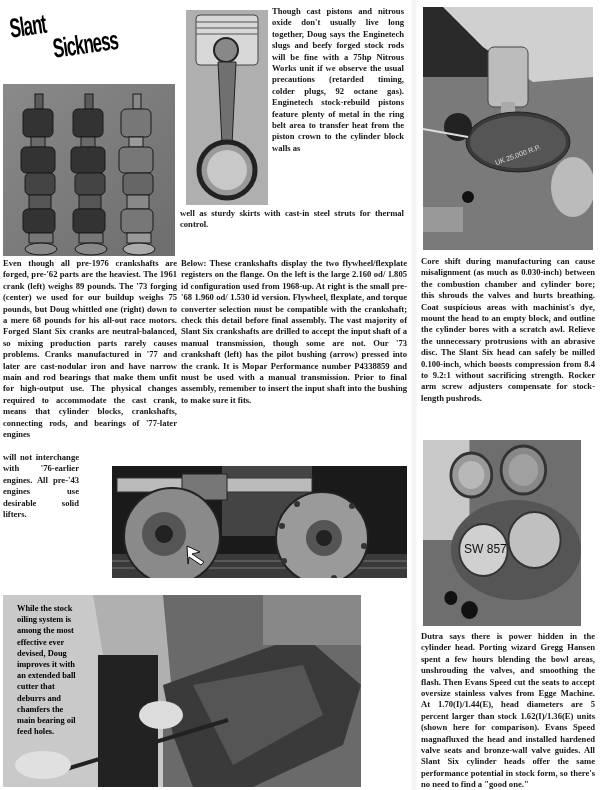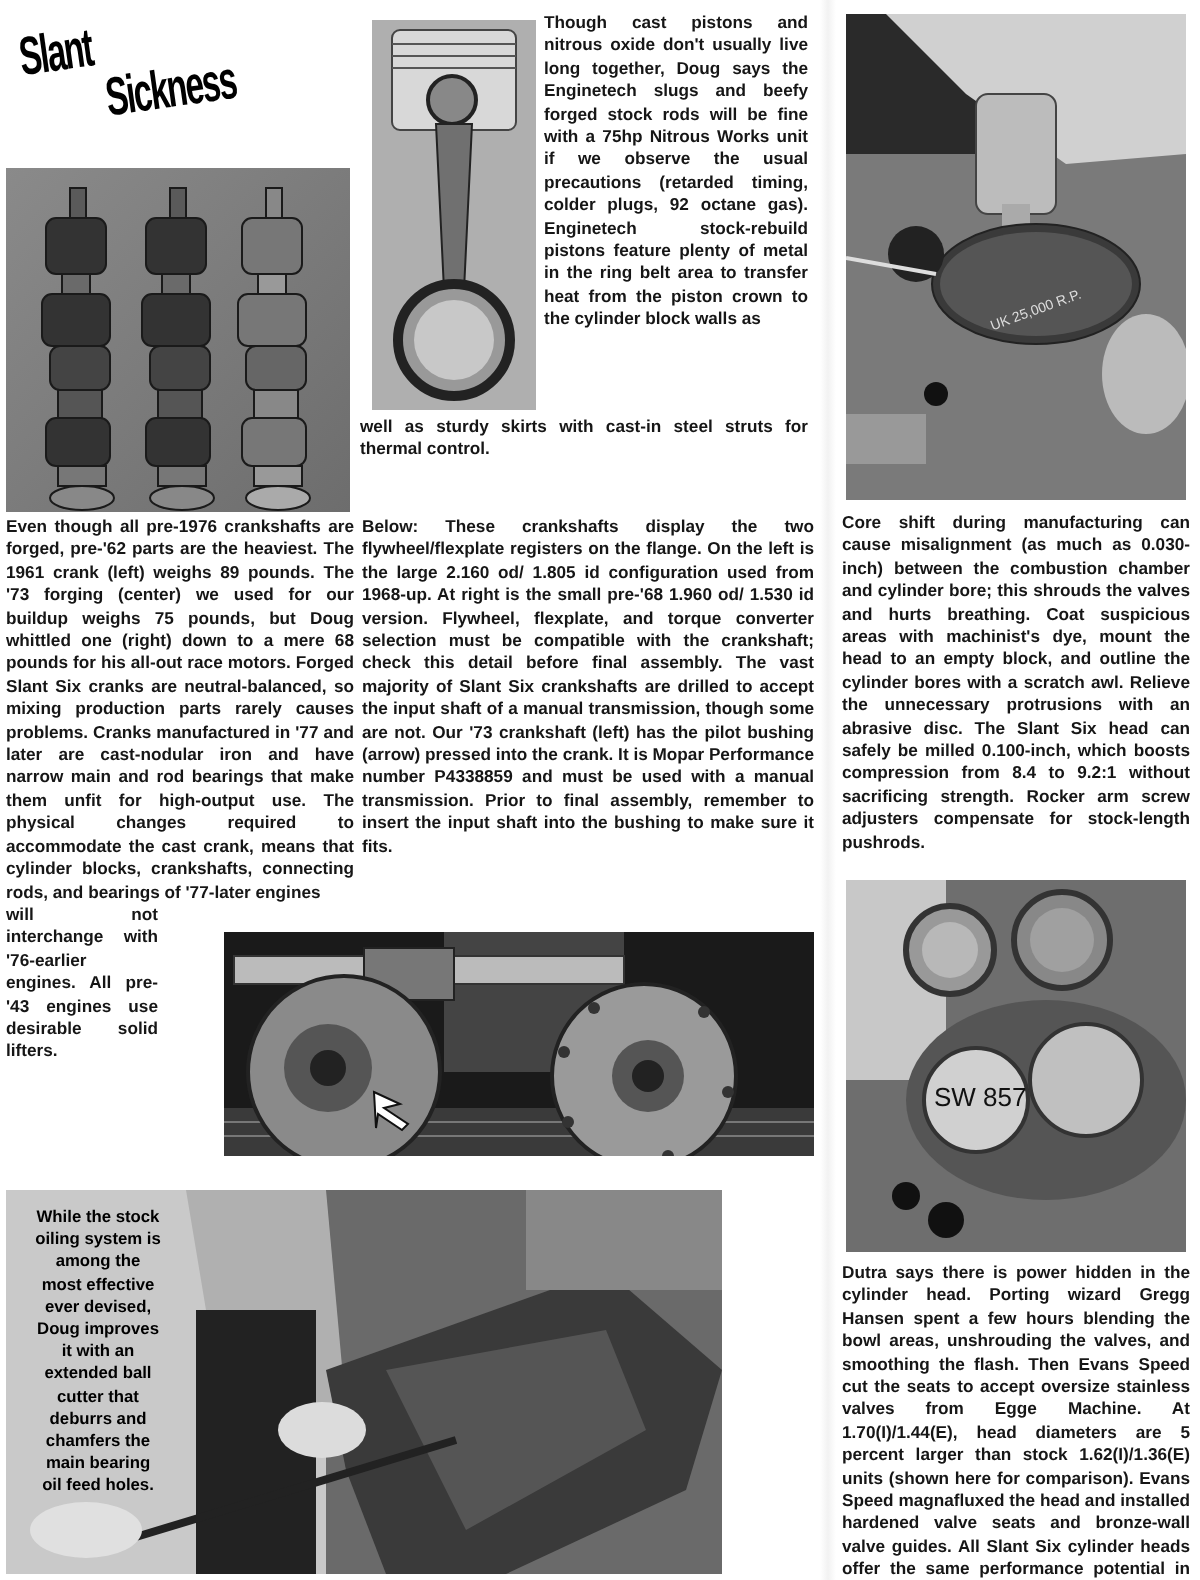--- a/index.html
+++ b/index.html
@@ -1,28 +1,28 @@
 <!DOCTYPE html>
 <html><head>
 <meta charset="utf-8">
 <style>
   html, body { margin:0; padding:0; }
   body { width:600px; height:790px; background:#fff; position:relative; overflow:hidden;
          font-family:"Liberation Sans", sans-serif; color:#111; }
   .abs { position:absolute; }
-  .txt { font-size:8.6px; line-height:11.4px; font-weight:bold; text-align:justify; color:#161616; }
+  .txt { font-size:8.6px; line-height:11.4px; font-weight:bold; text-align:justify; color:#161616;font-family:Liberation Serif, serif; }
   .title { left:6px; top:2px; width:140px; height:70px; transform:rotate(-8deg); transform-origin:left top; }
   .title .l1, .title .l2 { font-family:"Liberation Sans", sans-serif; font-weight:bold; font-size:27px;
          letter-spacing:-1.5px; color:#000; transform:scaleX(0.62); transform-origin:left top; white-space:nowrap; line-height:26px; display:block; }
   .title .l1 { margin-left:0; margin-top:14px; }
   .title .l2 { margin-left:40px; }
   .photo { overflow:hidden; }
   .photo svg { display:block; width:100%; height:100%; }
   .gutter { left:410px; top:0; width:8px; height:790px; background:linear-gradient(90deg,#fff,#f2f2f2,#fff); }
-  .overlay-text { color:#000; text-align:center; }
+  .overlay-text { color:#000; text-align:left; }
 </style>
 </head>
 <body>
 
 <div class="abs title">
   <span class="l1">Slant</span>
   <span class="l2">Sickness</span>
 </div>
 
 <div class="abs photo" style="left:3px;top:84px;width:172px;height:172px;">
@@ -155,21 +155,21 @@
     <circle cx="35" cy="120" r="14" fill="#222"></circle>
     <circle cx="45" cy="190" r="6" fill="#111"></circle>
     <ellipse cx="150" cy="180" rx="22" ry="30" fill="#bbb"></ellipse>
     <rect x="0" y="200" width="40" height="25" fill="#999"></rect>
     <line x1="0" y1="122" x2="45" y2="130" stroke="#ddd" stroke-width="2"></line>
   </svg>
 </div>
 
 <div class="abs txt" style="left:421px;top:256px;width:174px;">Core shift during manufacturing can cause misalignment (as much as 0.030-inch) between the combustion chamber and cylinder bore; this shrouds the valves and hurts breathing. Coat suspicious areas with machinist's dye, mount the head to an empty block, and outline the cylinder bores with a scratch awl. Relieve the unnecessary protrusions with an abrasive disc. The Slant Six head can safely be milled 0.100-inch, which boosts compression from 8.4 to 9.2:1 without sacrificing strength. Rocker arm screw adjusters compensate for stock-length pushrods.</div>
 
-<div class="abs photo" style="left:423px;top:440px;width:170px;height:186px;">
+<div class="abs photo" style="left:423px;top:440px;width:158px;height:186px;">
   <svg viewBox="0 0 170 186" preserveAspectRatio="none">
     <rect width="170" height="186" fill="#6e6e6e"></rect>
     <rect x="0" y="0" width="50" height="100" fill="#c8c8c8"></rect>
     <circle cx="52" cy="35" r="22" fill="#999" stroke="#333" stroke-width="3"></circle>
     <circle cx="52" cy="35" r="14" fill="#b8b8b8"></circle>
     <circle cx="108" cy="30" r="24" fill="#888" stroke="#333" stroke-width="3"></circle>
     <circle cx="108" cy="30" r="16" fill="#a0a0a0"></circle>
     <ellipse cx="100" cy="110" rx="70" ry="50" fill="#555"></ellipse>
     <circle cx="65" cy="110" r="26" fill="#d0d0d0" stroke="#333" stroke-width="2"></circle>
     <circle cx="120" cy="100" r="28" fill="#c0c0c0" stroke="#333" stroke-width="2"></circle>

